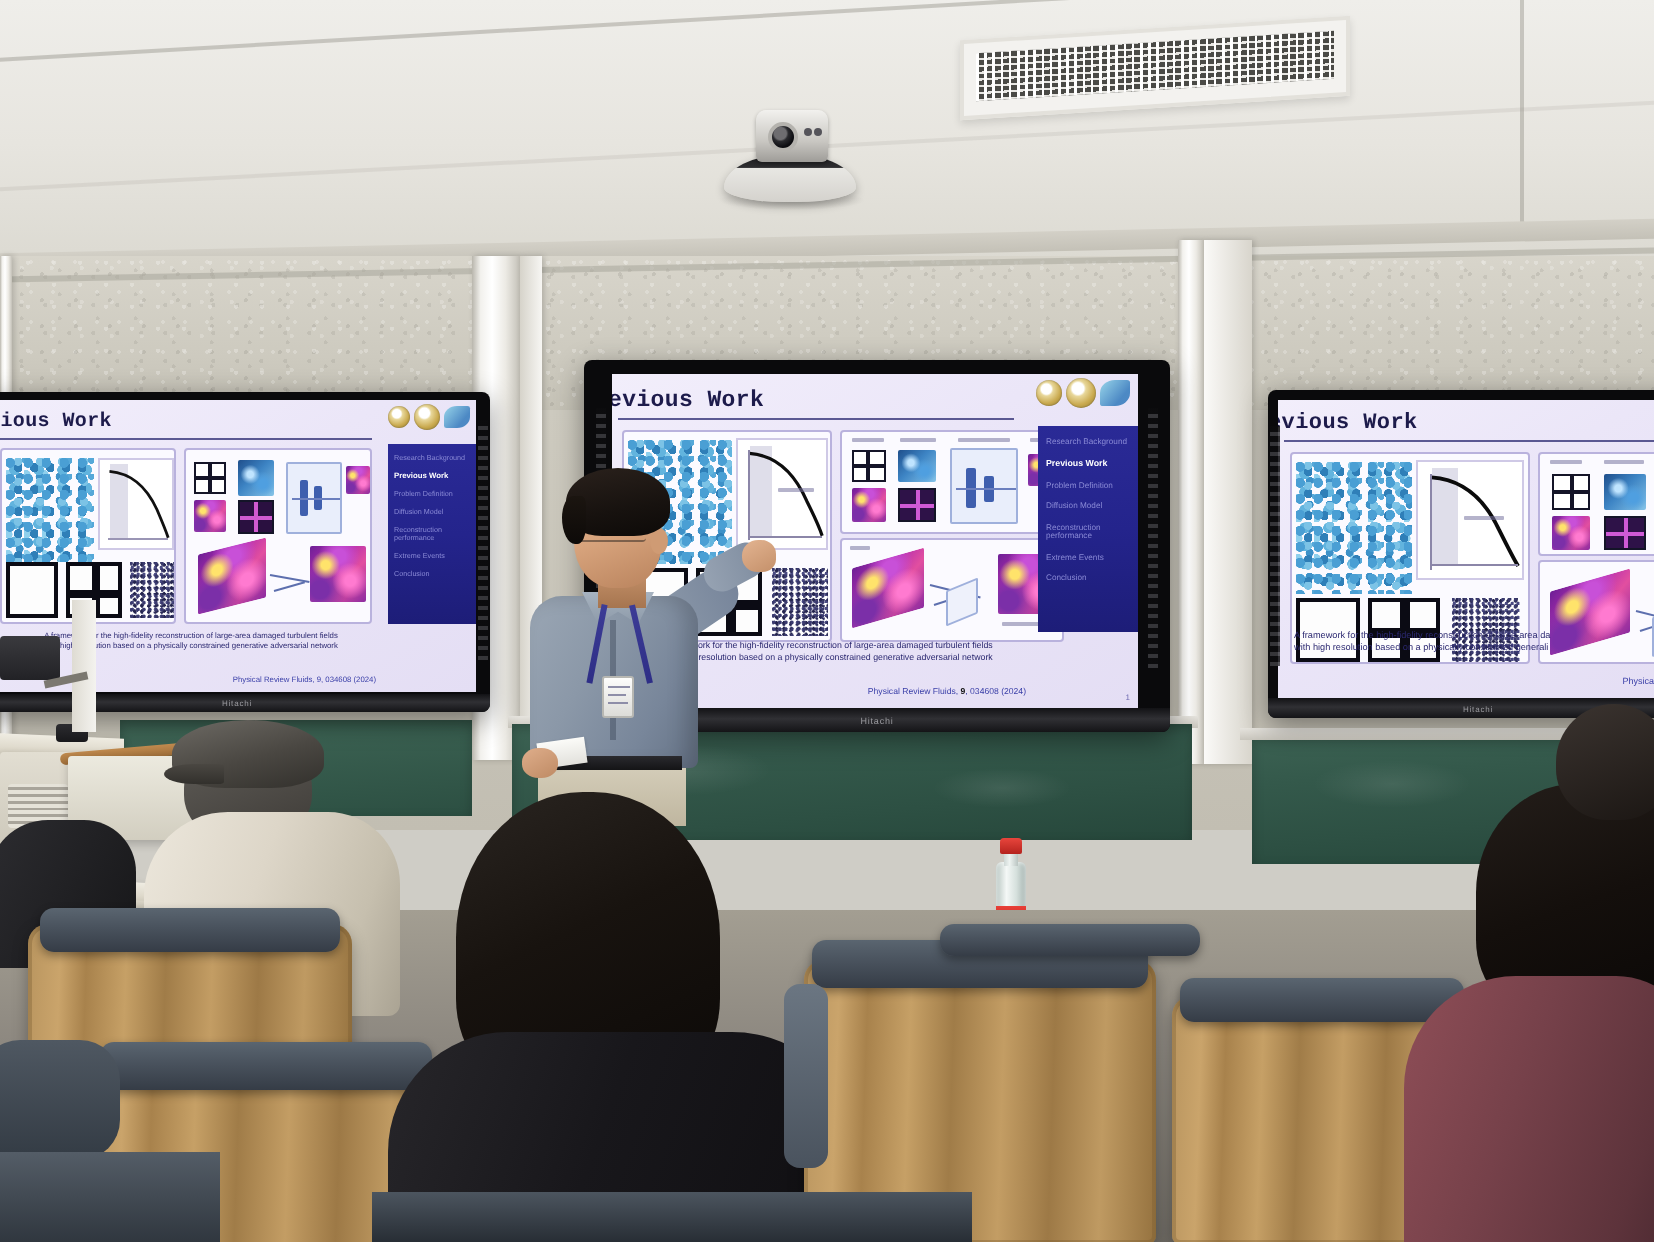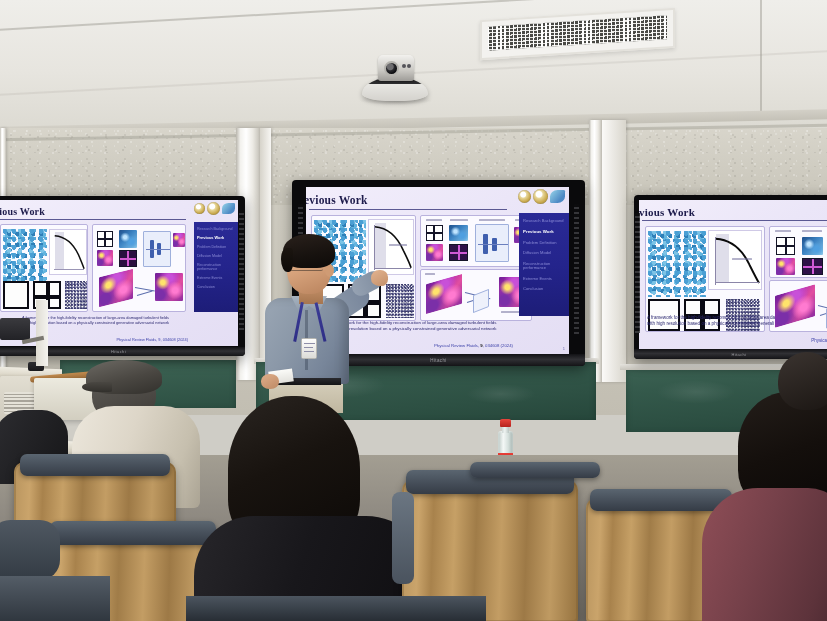--- a/index.html
+++ b/index.html
@@ -130,21 +130,21 @@
     position:absolute; inset:0;
     background: linear-gradient(150deg,#f2eefb 0%, #ebe6f8 40%, #e4def4 100%);
     display:flex; flex-direction:column;
     overflow:hidden;
   }
   .slide-head {
     position:relative; flex:0 0 auto; display:flex; align-items:center;
   }
   .slide-title {
     color:#1d1b4b; font-weight:bold; white-space:nowrap;
-    font-family:Liberation Serif, serif; letter-spacing:.2px;
+    font-family:Liberation Mono, monospace; letter-spacing:.2px;
   }
   .slide-rule {
     position:absolute; left:0; right:0; height:1px; background:#2a2870; opacity:.75;
   }
   .slide-logo { position:absolute; display:flex; gap:2px; align-items:center; }
   .logo-ring {
     border-radius:50%;
     background: radial-gradient(circle at 40% 35%, #ffffff 0 22%, #e8d79a 30%, #c9a94e 62%, #8d7a34 100%);
     box-shadow: inset 0 0 1px rgba(0,0,0,.4);
   }

